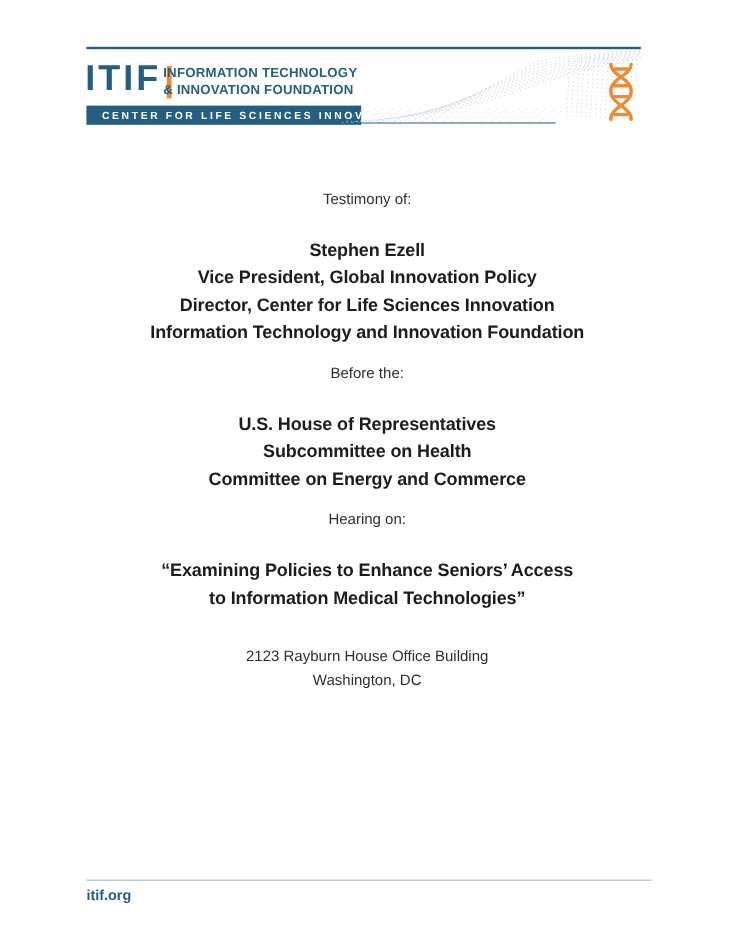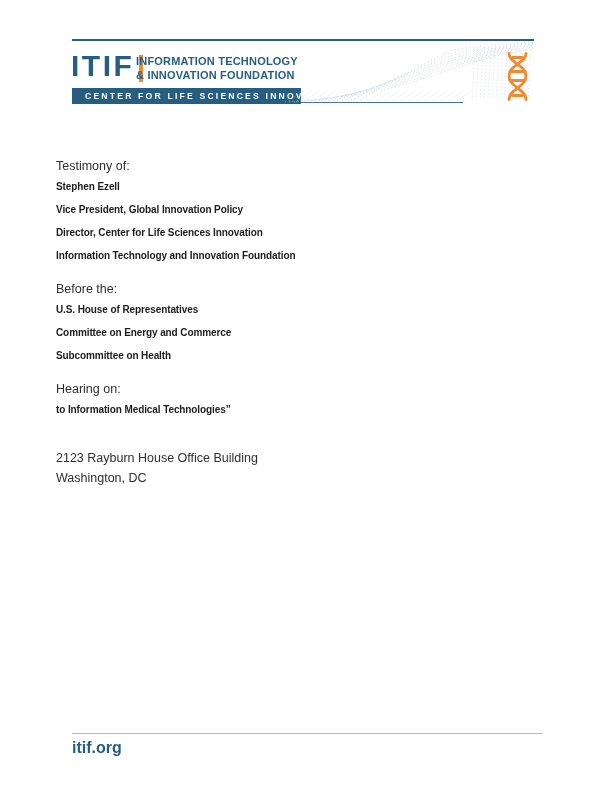--- a/index.html
+++ b/index.html
@@ -27,33 +27,33 @@
     background:var(--brand-blue);color:#ffffff;
     font-weight:bold;font-size:8.6px;letter-spacing:2.2px;
     line-height:17px;padding-left:13px;box-sizing:border-box;white-space:nowrap;
   }
   .banner-ext-line{position:absolute;left:301px;top:102px;width:162px;height:1px;background:var(--brand-blue);opacity:.85;}
   .wave-pattern{position:absolute;left:283px;top:41px;width:252px;height:62px;}
   .dna{position:absolute;left:504px;top:52px;width:27px;height:49px;}
   
   .cover{
     position:absolute;left:56px;right:56px;top:158px;
-    color:#1c1c1c;
+    text-align:center;color:#1c1c1c;
   }
   .section-label{
     font-size:12.5px;line-height:17px;color:#2e2e2e;font-weight:normal;
   }
   .section-label.gap{margin-top:14px;}
-  .bold-lines{margin-top:0;font-weight:bold;font-size:10px;line-height:23px;letter-spacing:-0.1px;}
+  .bold-lines{margin-top:22px;font-weight:bold;font-size:15px;line-height:23px;letter-spacing:-0.1px;}
   .event-block{margin-top:28px;font-size:12.5px;line-height:19.5px;color:#2e2e2e;}
   
   .footer-rule{position:absolute;left:72px;top:733px;width:471px;height:1px;background:#a9bfca;}
   .footer-link{
     position:absolute;left:72px;top:739px;
-    color:var(--brand-blue);font-weight:bold;font-size:16px;text-decoration:none;
+    color:var(--brand-blue);font-weight:bold;font-size:12px;text-decoration:none;
   }
 </style>
 </head>
 <body style="--brand-blue: #265e82; --accent-orange: #ed8a33;">
 
 <div>
   <div class="top-rule"></div>
 
   <div class="logo-wordmark">ITIF</div>
   <div class="logo-divider"></div>
@@ -132,26 +132,27 @@
   <div class="bold-lines">
     <div>Stephen Ezell</div>
     <div>Vice President, Global Innovation Policy</div>
     <div>Director, Center for Life Sciences Innovation</div>
     <div>Information Technology and Innovation Foundation</div>
   </div>
 
   <div class="section-label gap">Before the:</div>
   <div class="bold-lines">
     <div>U.S. House of Representatives</div>
+    <div>Subcommittee on Health</div>
     <div>Committee on Energy and Commerce</div>
-    <div>Subcommittee on Health</div>
   </div>
 
   <div class="section-label gap">Hearing on:</div>
   <div class="bold-lines">
+    <div>“Examining Policies to Enhance Seniors’ Access</div>
     <div>to Information Medical Technologies”</div>
   </div>
 
   <div class="event-block">
     <div>2123 Rayburn House Office Building</div>
     <div>Washington, DC</div>
   </div>
 
 </div>
 

